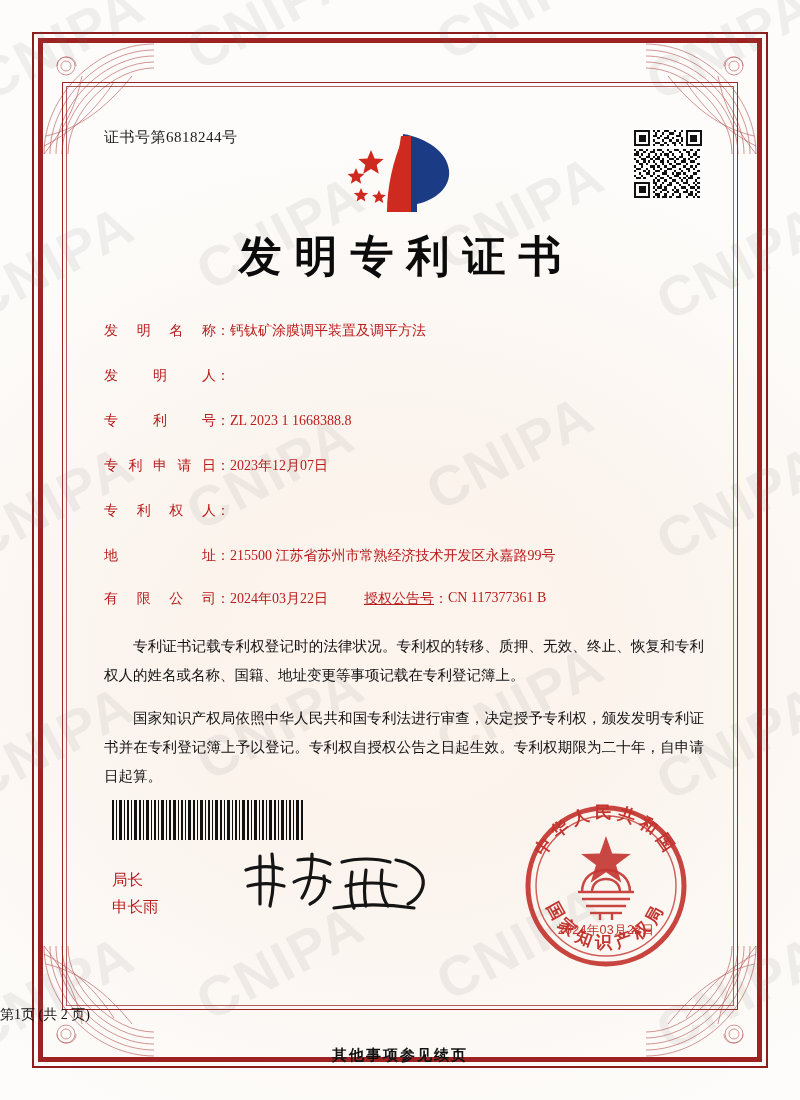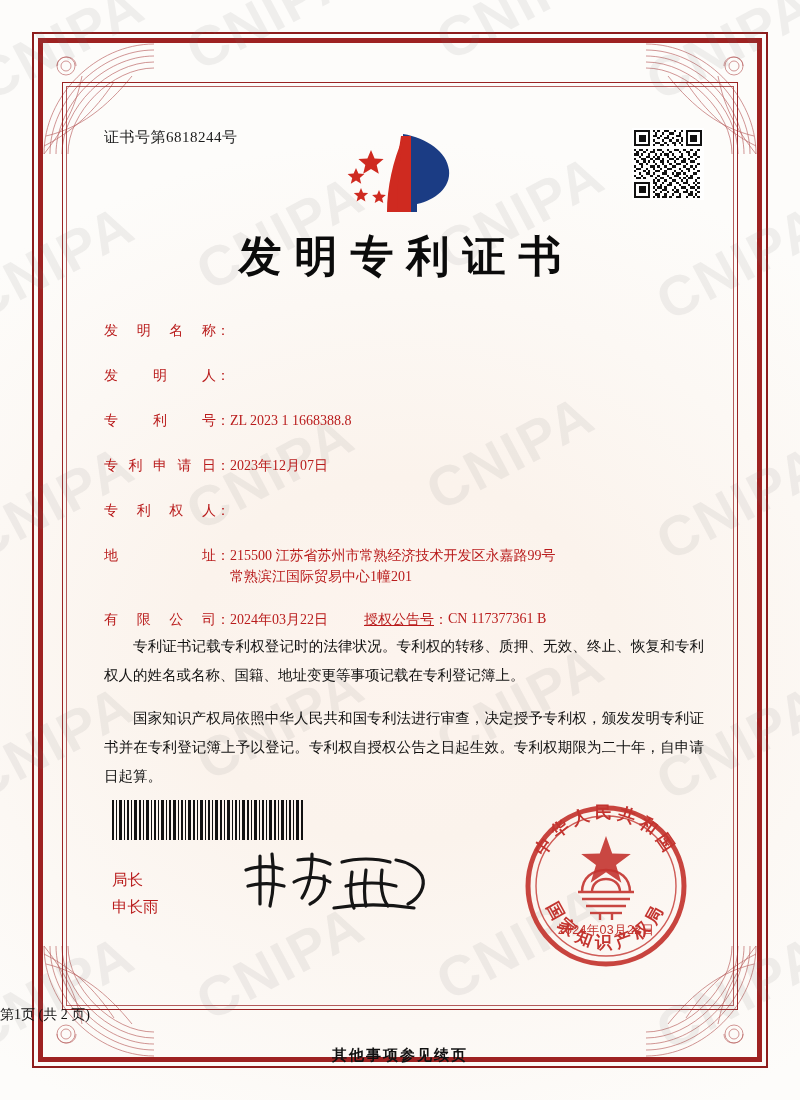--- a/index.html
+++ b/index.html
@@ -588,20 +588,21 @@
   </svg>
 </div>
 
 <div class="main-title">发明专利证书</div>
 
 <div class="fields">
 
   <div class="field-row">
     <span class="field-label">发明名称</span>
     <span class="field-colon">：</span>
+    <span class="field-value">钙钛矿涂膜调平装置及调平方法</span>
   </div>
 
   <div class="field-row">
     <span class="field-label">发明人</span>
     <span class="field-colon">：</span>
     <span class="field-value"></span>
   </div>
 
   <div class="field-row">
     <span class="field-label">专利号</span>
@@ -618,21 +619,20 @@
   <div class="field-row">
     <span class="field-label">专利权人</span>
     <span class="field-colon">：</span>
   </div>
 
   <div class="field-row">
     <span class="field-label">地址</span>
     <span class="field-colon">：</span>
     <span class="field-value">
       <span>215500 江苏省苏州市常熟经济技术开发区永嘉路99号</span>
-      <span class="line2">常熟滨江国际贸易中心1幢201</span>
     </span>
   </div>
 
   <div class="row-inline">
     <span class="field-label">有限公司</span>
     <span class="field-colon">：</span>
     <span>2024年03月22日</span>
     <span class="sub-label">授权公告号</span>
     <span>：</span>
     <span>CN 117377361 B</span>

